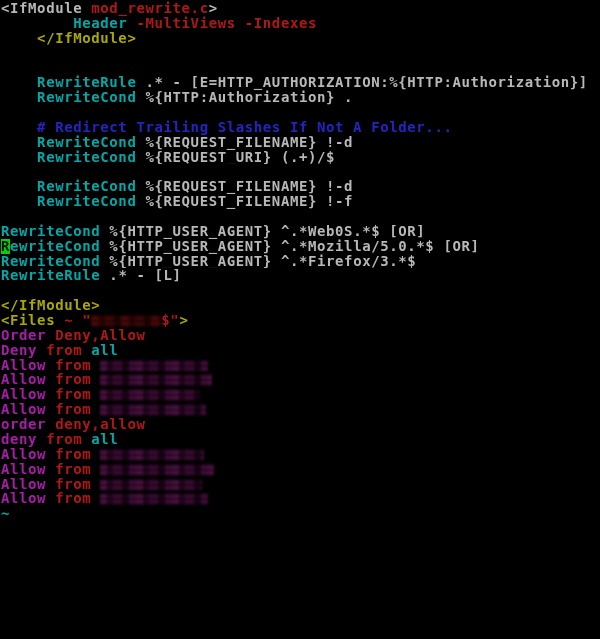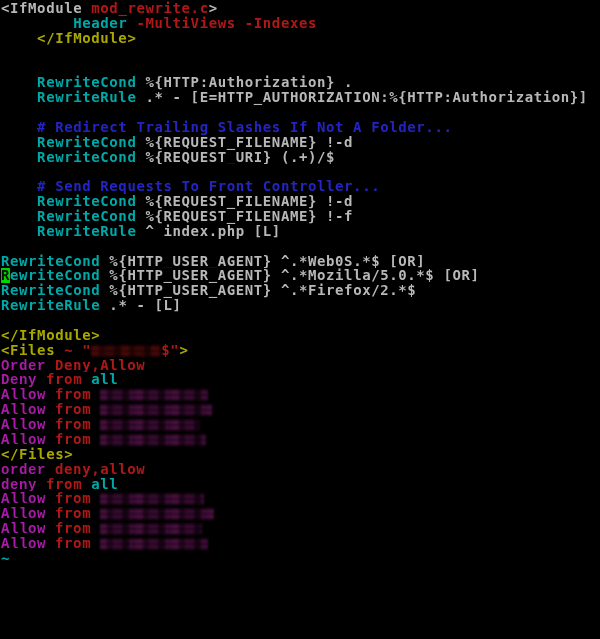--- a/index.html
+++ b/index.html
@@ -16,21 +16,21 @@
     box-sizing:border-box;
     cursor:text;
   }
   .line{height:14.86px;white-space:pre;overflow:hidden;}
   .tok{white-space:pre;}
   .gray{color:var(--foreground);}
   .red{color:var(--red);}
   .blue{color:var(--blue);}
   .teal{color:var(--teal);}
   .olive{color:var(--olive);}
-  .magenta{color:var(--magenta);font-family:Liberation Mono, monospace;}
+  .magenta{color:var(--magenta);}
   .cursor{background-color:var(--cursor-bg);color:var(--cursor-fg);}
   .redact{
     display:inline-block;height:12px;vertical-align:-2px;
     border-radius:1px;filter:blur(1.2px);
   }
   .redact-purple{
     background-image:
       repeating-linear-gradient(0deg, rgba(0,0,0,0.45) 0 2px, rgba(0,0,0,0) 2px 5px),
       repeating-linear-gradient(90deg, #4a1040 0 7px, #24061f 7px 13px, #3a0b32 13px 22px, #190415 22px 29px, #400d38 29px 36px);
   }
@@ -42,46 +42,43 @@
 </style>
 </head>
 <body>
 
 <div class="screen" id="screen">
     <div class="line"><span class="tok gray">&lt;IfModule </span><span class="tok red">mod_rewrite.c</span><span class="tok gray">&gt;</span></div>
     <div class="line"><span class="tok teal">        Header</span><span class="tok red"> -MultiViews -Indexes</span></div>
     <div class="line"><span class="tok olive">    &lt;/IfModule&gt;</span></div>
     <div class="line">&nbsp;</div>
     <div class="line">&nbsp;</div>
+    <div class="line"><span class="tok teal">    RewriteRule</span><span class="tok gray"> .* - [E=HTTP_AUTHORIZATION:%{HTTP:Authorization}]</span></div>
     <div class="line"><span class="tok teal">    RewriteCond</span><span class="tok gray"> %{HTTP:Authorization} .</span></div>
-    <div class="line"><span class="tok teal">    RewriteRule</span><span class="tok gray"> .* - [E=HTTP_AUTHORIZATION:%{HTTP:Authorization}]</span></div>
     <div class="line">&nbsp;</div>
     <div class="line"><span class="tok blue">    # Redirect Trailing Slashes If Not A Folder...</span></div>
     <div class="line"><span class="tok teal">    RewriteCond</span><span class="tok gray"> %{REQUEST_FILENAME} !-d</span></div>
     <div class="line"><span class="tok teal">    RewriteCond</span><span class="tok gray"> %{REQUEST_URI} (.+)/$</span></div>
     <div class="line">&nbsp;</div>
-    <div class="line"><span class="tok blue">    # Send Requests To Front Controller...</span></div>
     <div class="line"><span class="tok teal">    RewriteCond</span><span class="tok gray"> %{REQUEST_FILENAME} !-d</span></div>
     <div class="line"><span class="tok teal">    RewriteCond</span><span class="tok gray"> %{REQUEST_FILENAME} !-f</span></div>
-    <div class="line"><span class="tok teal">    RewriteRule</span><span class="tok gray"> ^ index.php [L]</span></div>
     <div class="line">&nbsp;</div>
     <div class="line"><span class="tok teal">RewriteCond</span><span class="tok gray"> %{HTTP_USER_AGENT} ^.*Web0S.*$ [OR]</span></div>
     <div class="line"><span class="tok cursor">R</span><span class="tok teal">ewriteCond</span><span class="tok gray"> %{HTTP_USER_AGENT} ^.*Mozilla/5.0.*$ [OR]</span></div>
-    <div class="line"><span class="tok teal">RewriteCond</span><span class="tok gray"> %{HTTP_USER_AGENT} ^.*Firefox/2.*$</span></div>
+    <div class="line"><span class="tok teal">RewriteCond</span><span class="tok gray"> %{HTTP_USER_AGENT} ^.*Firefox/3.*$</span></div>
     <div class="line"><span class="tok teal">RewriteRule</span><span class="tok gray"> .* - [L]</span></div>
     <div class="line">&nbsp;</div>
     <div class="line"><span class="tok olive">&lt;/IfModule&gt;</span></div>
     <div class="line"><span class="tok olive">&lt;Files</span><span class="tok red"> ~ "</span><span class="redact redact-red" style="width: 70px;"></span><span class="tok red">$"</span><span class="tok olive">&gt;</span></div>
     <div class="line"><span class="tok magenta">Order</span><span class="tok red"> Deny,Allow</span></div>
     <div class="line"><span class="tok magenta">Deny</span><span class="tok red"> from </span><span class="tok teal">all</span></div>
     <div class="line"><span class="tok magenta">Allow</span><span class="tok red"> from </span><span class="redact redact-purple" style="width: 108px;"></span></div>
     <div class="line"><span class="tok magenta">Allow</span><span class="tok red"> from </span><span class="redact redact-purple" style="width: 112px;"></span></div>
     <div class="line"><span class="tok magenta">Allow</span><span class="tok red"> from </span><span class="redact redact-purple" style="width: 100px;"></span></div>
     <div class="line"><span class="tok magenta">Allow</span><span class="tok red"> from </span><span class="redact redact-purple" style="width: 106px;"></span></div>
-    <div class="line"><span class="tok olive">&lt;/Files&gt;</span></div>
     <div class="line"><span class="tok magenta">order</span><span class="tok red"> deny,allow</span></div>
     <div class="line"><span class="tok magenta">deny</span><span class="tok red"> from </span><span class="tok teal">all</span></div>
     <div class="line"><span class="tok magenta">Allow</span><span class="tok red"> from </span><span class="redact redact-purple" style="width: 104px;"></span></div>
     <div class="line"><span class="tok magenta">Allow</span><span class="tok red"> from </span><span class="redact redact-purple" style="width: 114px;"></span></div>
     <div class="line"><span class="tok magenta">Allow</span><span class="tok red"> from </span><span class="redact redact-purple" style="width: 102px;"></span></div>
     <div class="line"><span class="tok magenta">Allow</span><span class="tok red"> from </span><span class="redact redact-purple" style="width: 108px;"></span></div>
     <div class="line"><span class="tok teal">~</span></div>
   </div>
 
 </body></html>

